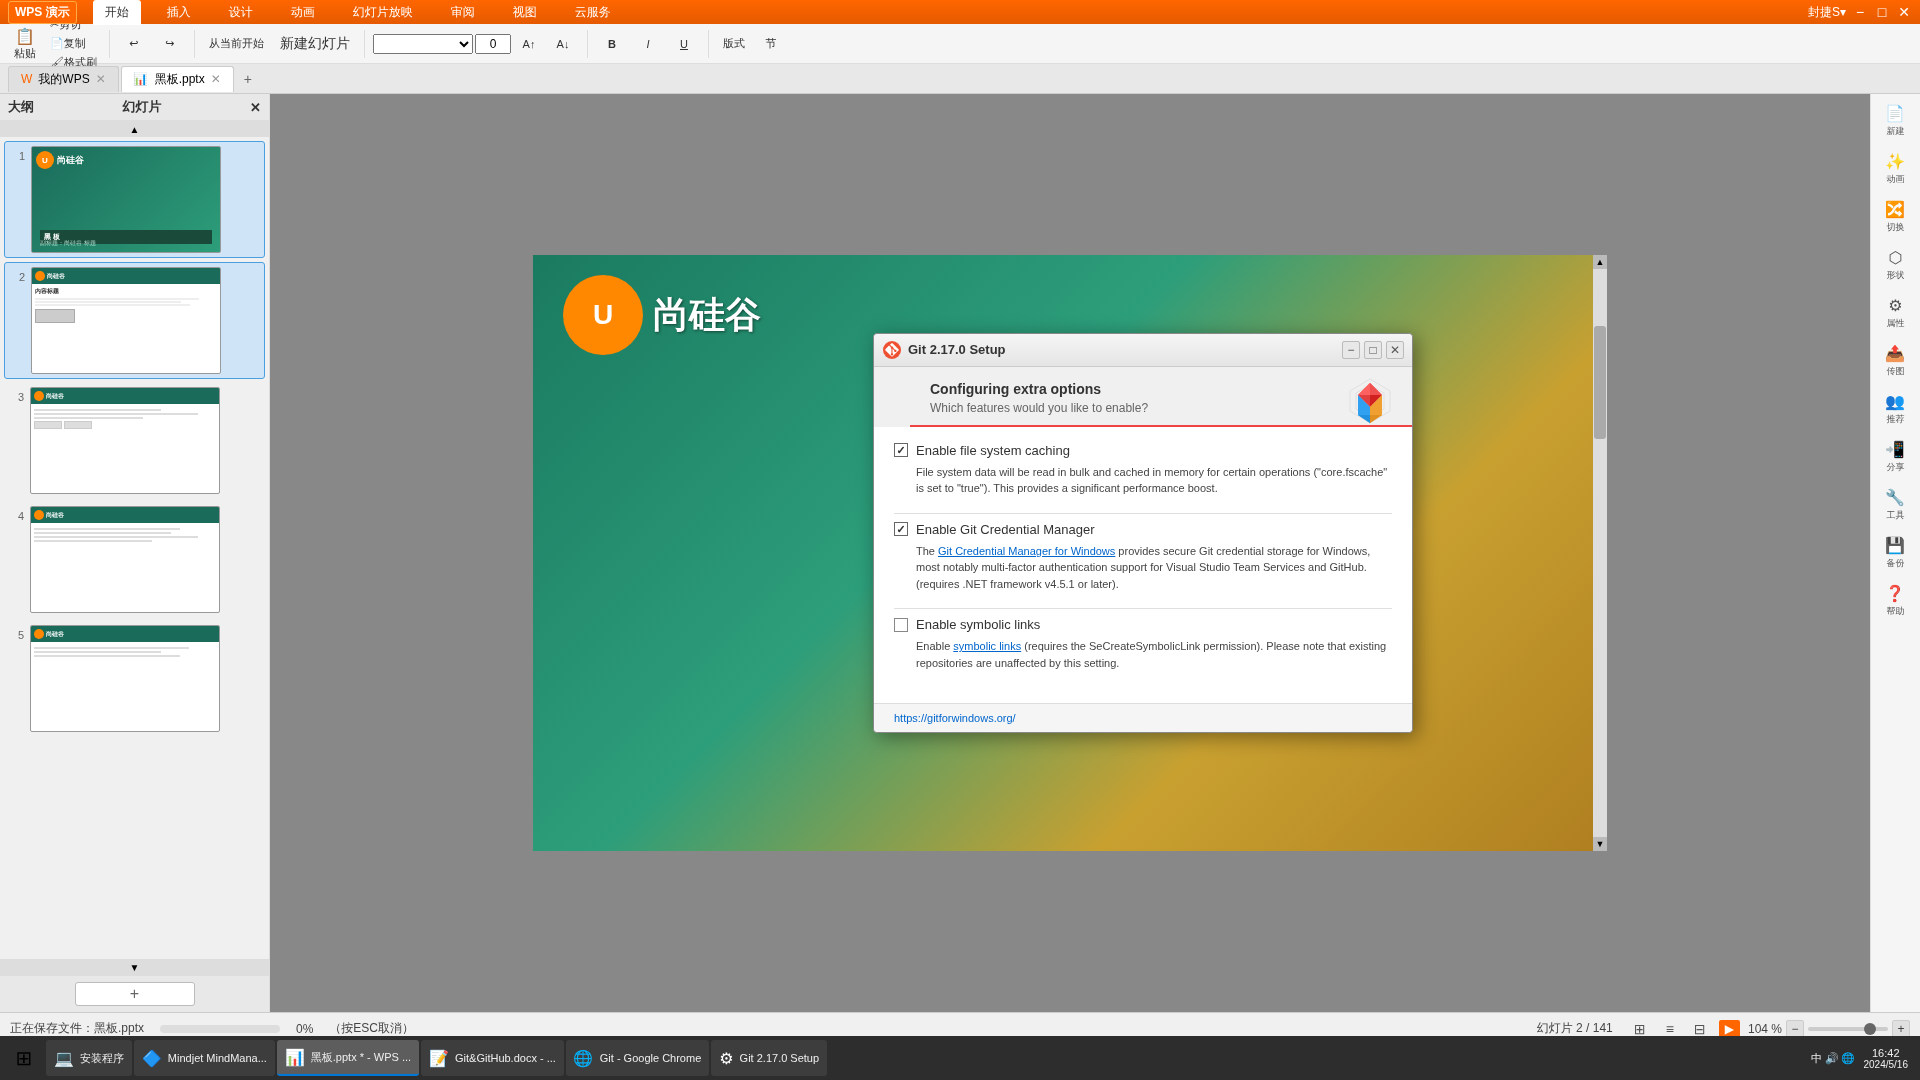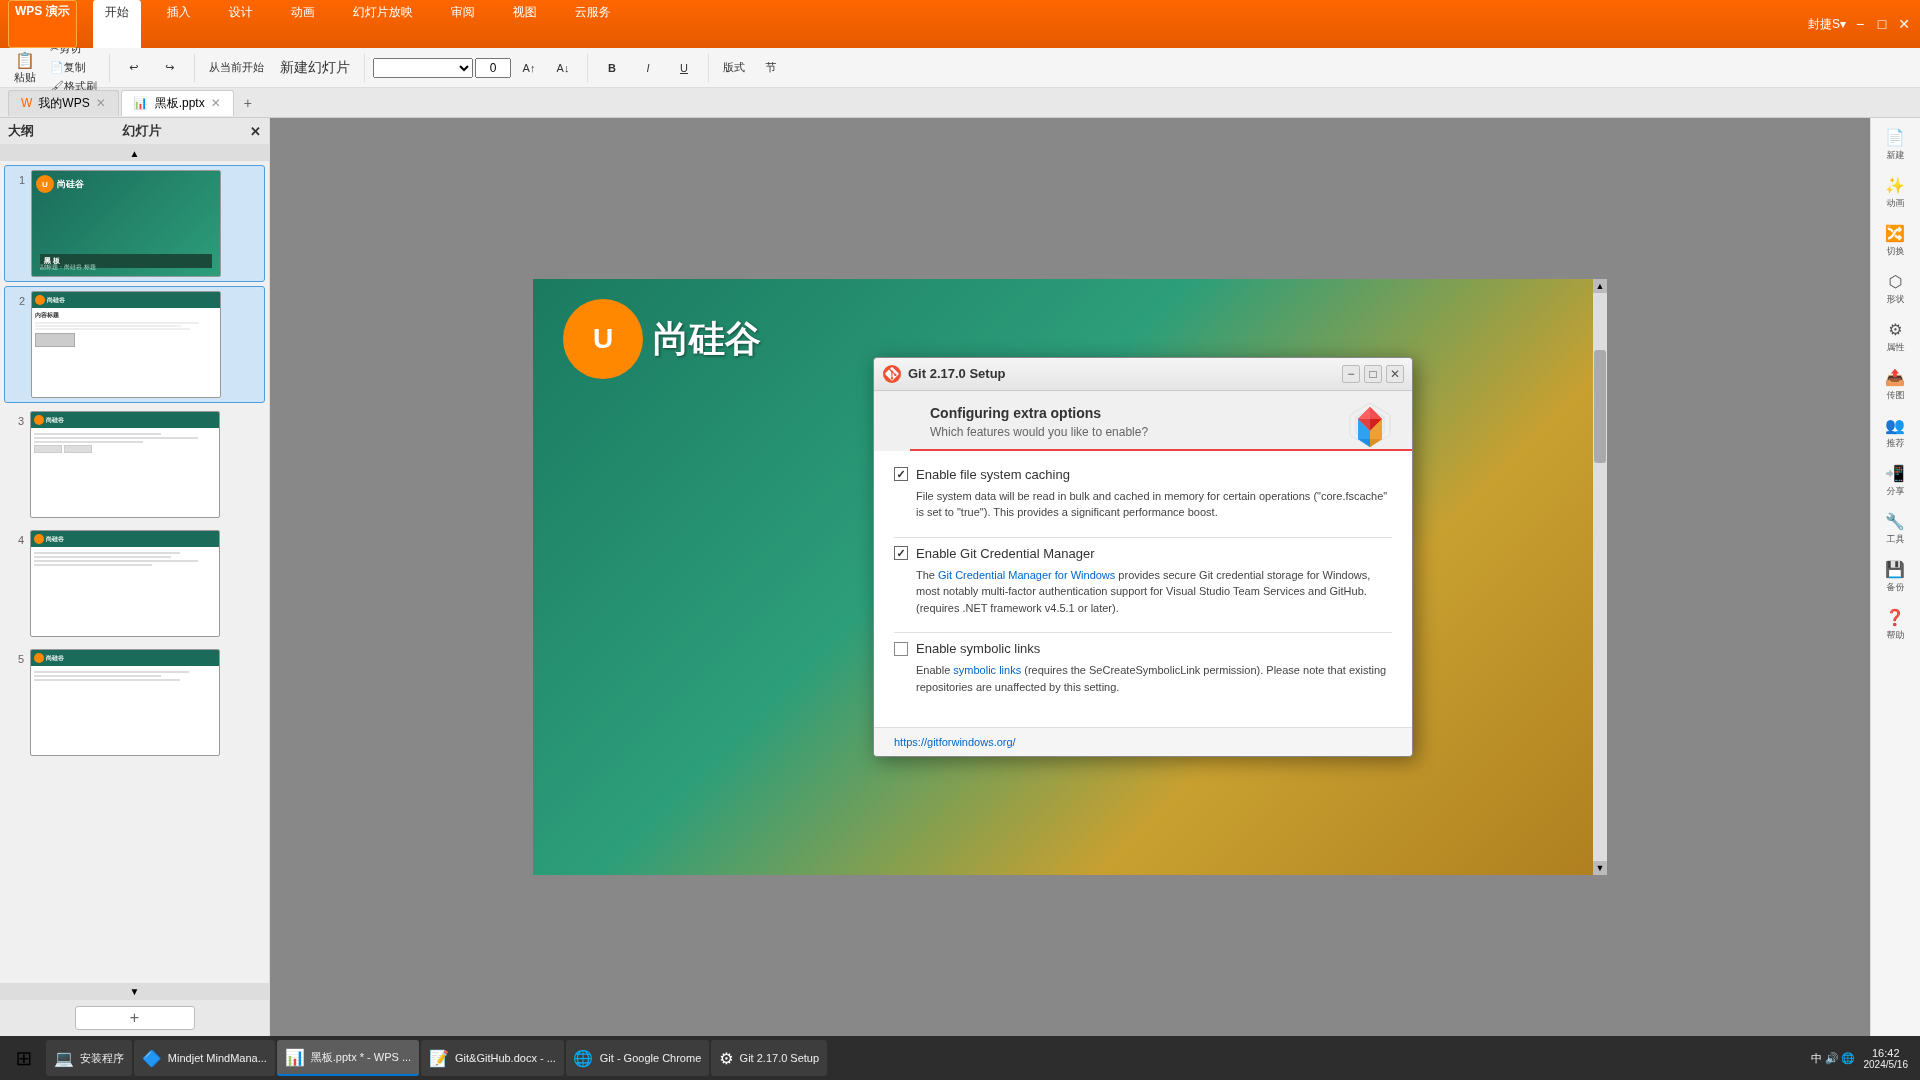--- a/index.html
+++ b/index.html
@@ -1,22 +1,23 @@
 <!DOCTYPE html>
 <html><head>
   <meta charset="utf-8">
   <style>
     * { margin: 0; padding: 0; box-sizing: border-box; }
     body { width: 1920px; height: 1080px; overflow: hidden; font-family: 'Microsoft YaHei', Arial, sans-serif; background: #c0c0c0; position: relative; }
 
     
     .title-bar {
-      height: 48px;
+      height: 24px;
       background: linear-gradient(to bottom, #ff6600, #e55a00);
       display: flex;
+      align-items: center;
       padding: 0 8px;
       gap: 8px;
       position: relative;
     }
     .title-bar-logo {
       background: #ff6600;
       color: white;
       font-size: 12px;
       font-weight: bold;
       padding: 2px 6px;
@@ -343,20 +344,21 @@
     }
     .option-desc {
       font-size: 11px;
       color: #444;
       line-height: 1.5;
       margin-left: 22px;
       margin-bottom: 4px;
     }
     .option-link {
       color: #0066cc;
+      text-decoration: underline;
       cursor: pointer;
     }
     .dialog-separator {
       height: 1px;
       background: #e0e0e0;
       margin: 8px 0;
     }
 
     .dialog-footer {
       padding: 8px 20px;

